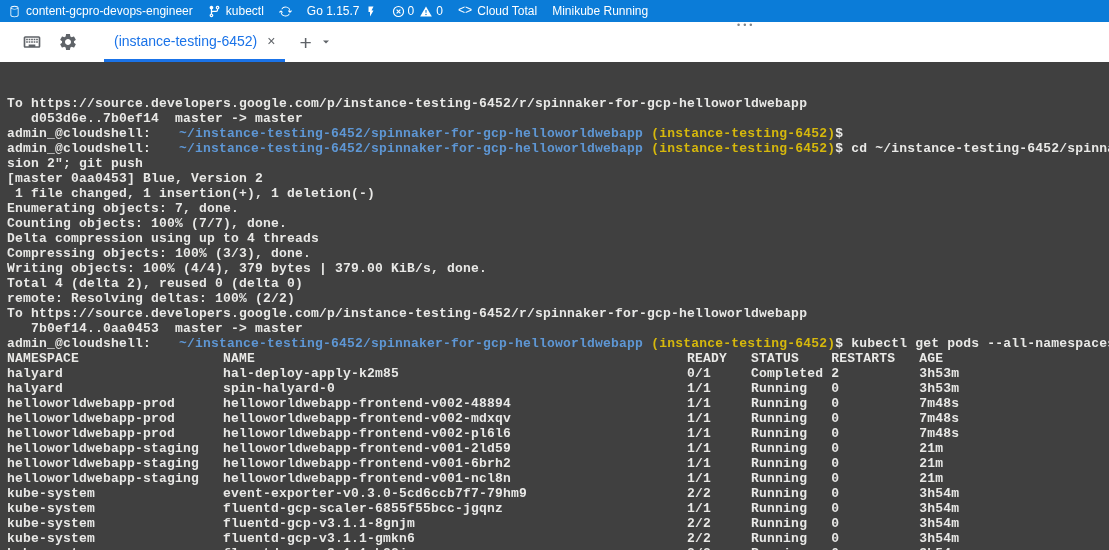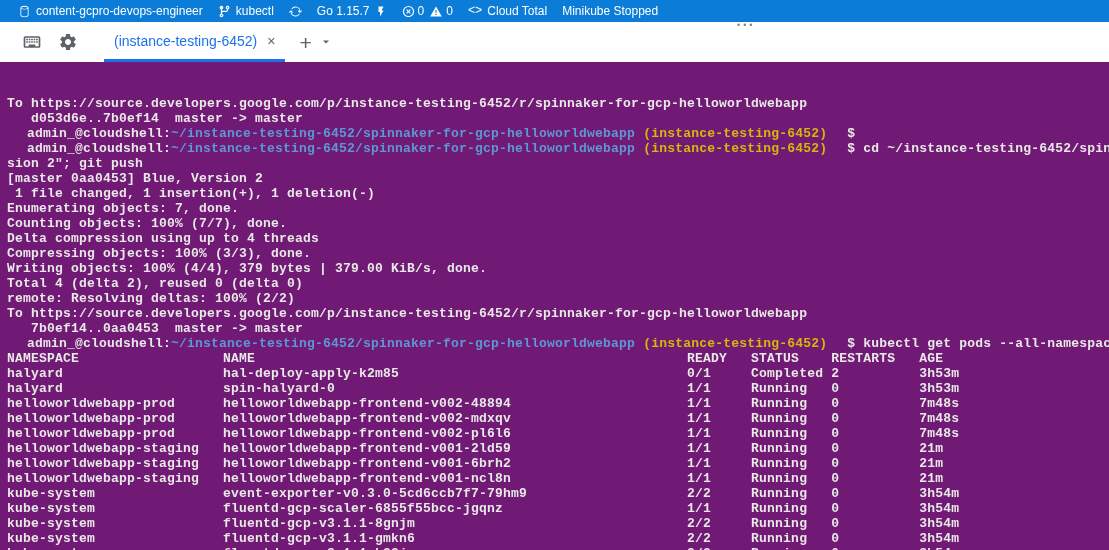--- a/index.html
+++ b/index.html
@@ -1,44 +1,44 @@
 <!DOCTYPE html>
 <html><head>
 <meta charset="utf-8">
 <style>
   html,body{margin:0;padding:0;}
   body{width:1109px;height:550px;overflow:hidden;background:#2e2e2e;font-family:"Liberation Sans",sans-serif;}
 
   
   .statusbar{height:22px;background:#0b7cd8;display:flex;align-items:center;color:#fff;
-    font-size:12px;padding-left:18px;box-sizing:border-box;}
+    font-size:12px;padding-left:8px;box-sizing:border-box;}
   .sb-item{display:flex;align-items:center;gap:5px;margin-right:15px;white-space:nowrap;cursor:default;}
   .sb-item svg{display:block;}
   .sb-pair{display:flex;align-items:center;gap:3px;}
 
   
   .tabbar{height:40px;background:#ffffff;display:flex;align-items:center;position:relative;}
   .tb-icon{margin-left:22px;display:flex;align-items:center;cursor:pointer;}
   .tb-icon svg{display:block;}
   .tab{height:40px;display:flex;align-items:center;margin-left:26px;padding:0 10px;
     color:#1a73e8;font-size:14px;border-bottom:3px solid #1a73e8;box-sizing:border-box;cursor:pointer;}
   .tab-close{margin-left:10px;color:#5f6368;font-size:14px;cursor:pointer;}
   .tab-new{margin-left:14px;color:#5f6368;font-size:21px;line-height:21px;cursor:pointer;}
   .tab-caret{margin-left:8px;cursor:pointer;display:flex;align-items:center;}
   .drag-dots{position:absolute;left:737px;top:-2px;color:#80868b;font-size:9px;letter-spacing:3px;cursor:pointer;}
 
   
-  .terminal{height:488px;background:#701a75;color:#e9e9e7;
+  .terminal{height:488px;background:#404040;color:#e9e9e7;
     font-family:"Liberation Mono","DejaVu Sans Mono",monospace;
     font-size:13px;line-height:15px;font-weight:bold;letter-spacing:0.2px;
     padding:4px 0 0 7px;white-space:pre;overflow:hidden;box-sizing:border-box;cursor:text;}
   .tline{height:15px;white-space:pre;}
-  .c-path{color:#5e97d5;}
+  .c-path{color:#5e97d5;margin-left:28px;}
   .c-env{color:#d6b80c;}
-  .c-user{color:#e9e9e7;margin-left:20px;}
+  .c-user{color:#e9e9e7;}
 </style>
 </head>
 <body>
 
 <div class="statusbar">
   <div class="sb-item">
     <span>
       <svg width="13" height="13" viewBox="0 0 16 16" fill="#fff">
           <path d="M13 3.5C13 2.119 10.761 1 8 1S3 2.119 3 3.5c0 .04.02.077.024.117H3v8.872l.056.357C3.336 14.056 5.429 15 8 15c2.571 0 4.664-.944 4.944-2.154l.056-.357V3.617h-.024c.004-.04.024-.077.024-.117zM8 2.032c2.442 0 4 .964 4 1.468S10.442 4.968 8 4.968 4 4.004 4 3.5s1.558-1.468 4-1.468zm4 10.458l-.03.131C11.855 13.116 10.431 14 8 14s-3.855-.884-3.97-1.379L4 12.49V4.659C4.9 5.22 6.364 5.5 8 5.5s3.1-.28 4-.841v7.831z"></path>
         </svg>
@@ -87,21 +87,21 @@
           </svg>
       </span>
       <span>0</span>
     </span>
   </div>
   <div class="sb-item">
     <span style="font-family:'Liberation Mono',monospace;">&lt;&gt;</span>
     <span>Cloud Total</span>
   </div>
   <div class="sb-item">
-    <span>Minikube Stopped</span>
+    <span>Minikube Running</span>
   </div>
 </div>
 
 <div class="tabbar">
   <span class="drag-dots">•••</span>
   <span class="tb-icon">
     <svg width="20" height="20" viewBox="0 0 24 24" fill="#5f6368">
         <path d="M20 5H4c-1.1 0-1.99.9-1.99 2L2 17c0 1.1.9 2 2 2h16c1.1 0 2-.9 2-2V7c0-1.1-.9-2-2-2zm0 12H4V7h16v10zm-9-9h2v2h-2V8zm0 3h2v2h-2v-2zM8 8h2v2H8V8zm0 3h2v2H8v-2zm-1 2H5v-2h2v2zm0-3H5V8h2v2zm9 7H8v-2h8v2zm0-4h-2v-2h2v2zm0-3h-2V8h2v2zm3 3h-2v-2h2v2zm0-3h-2V8h2v2z"></path>
       </svg>
   </span>

